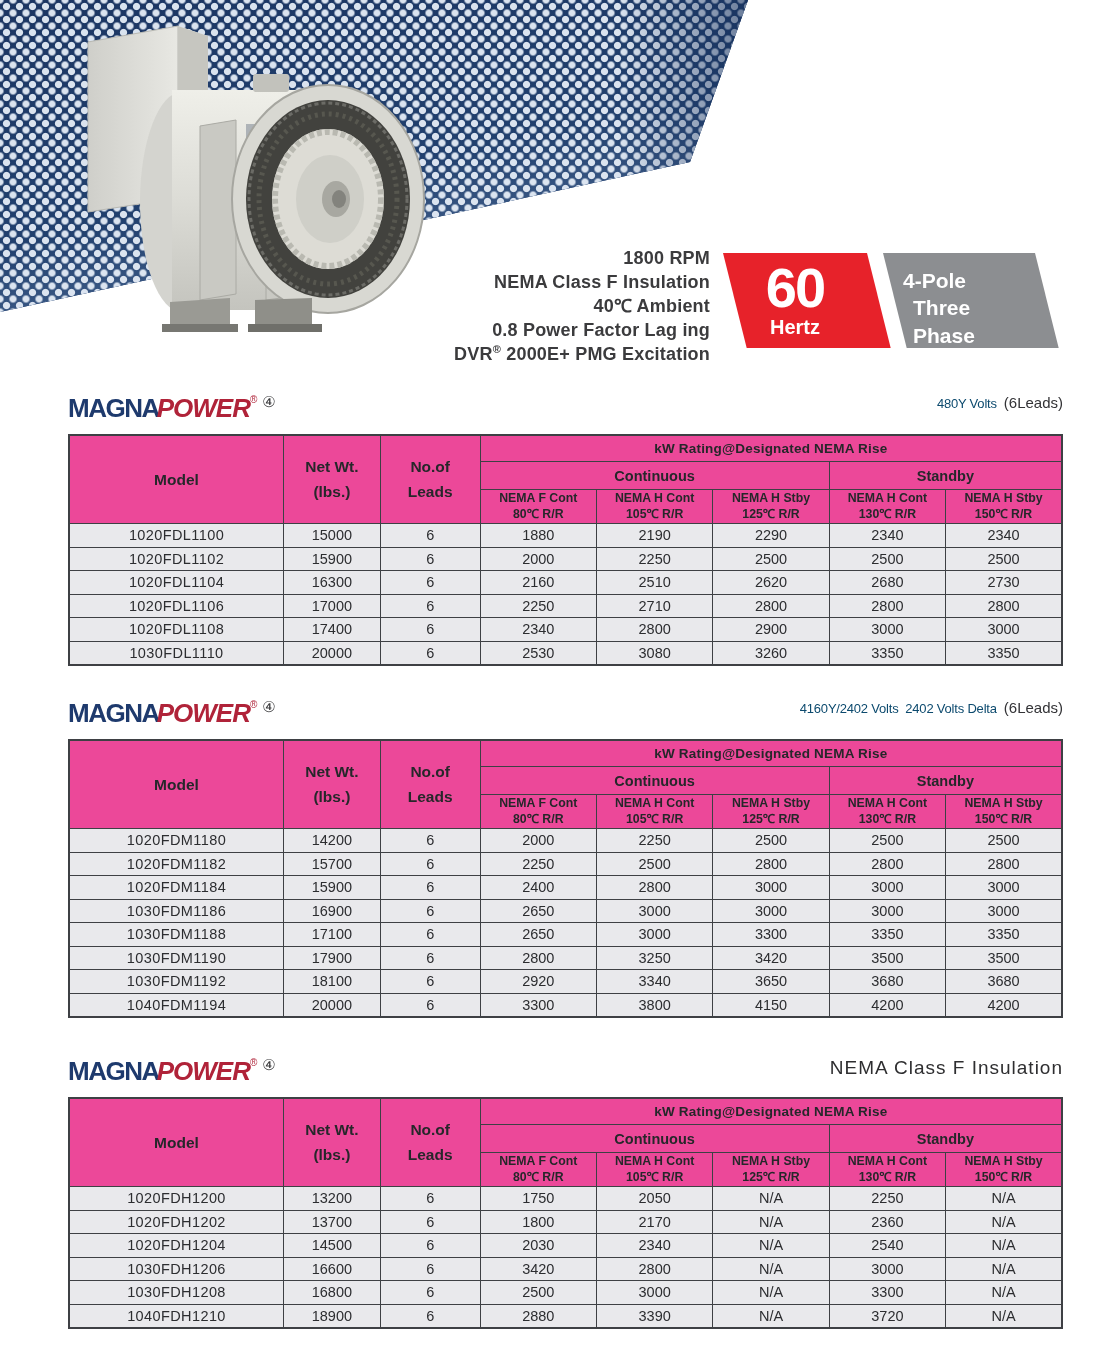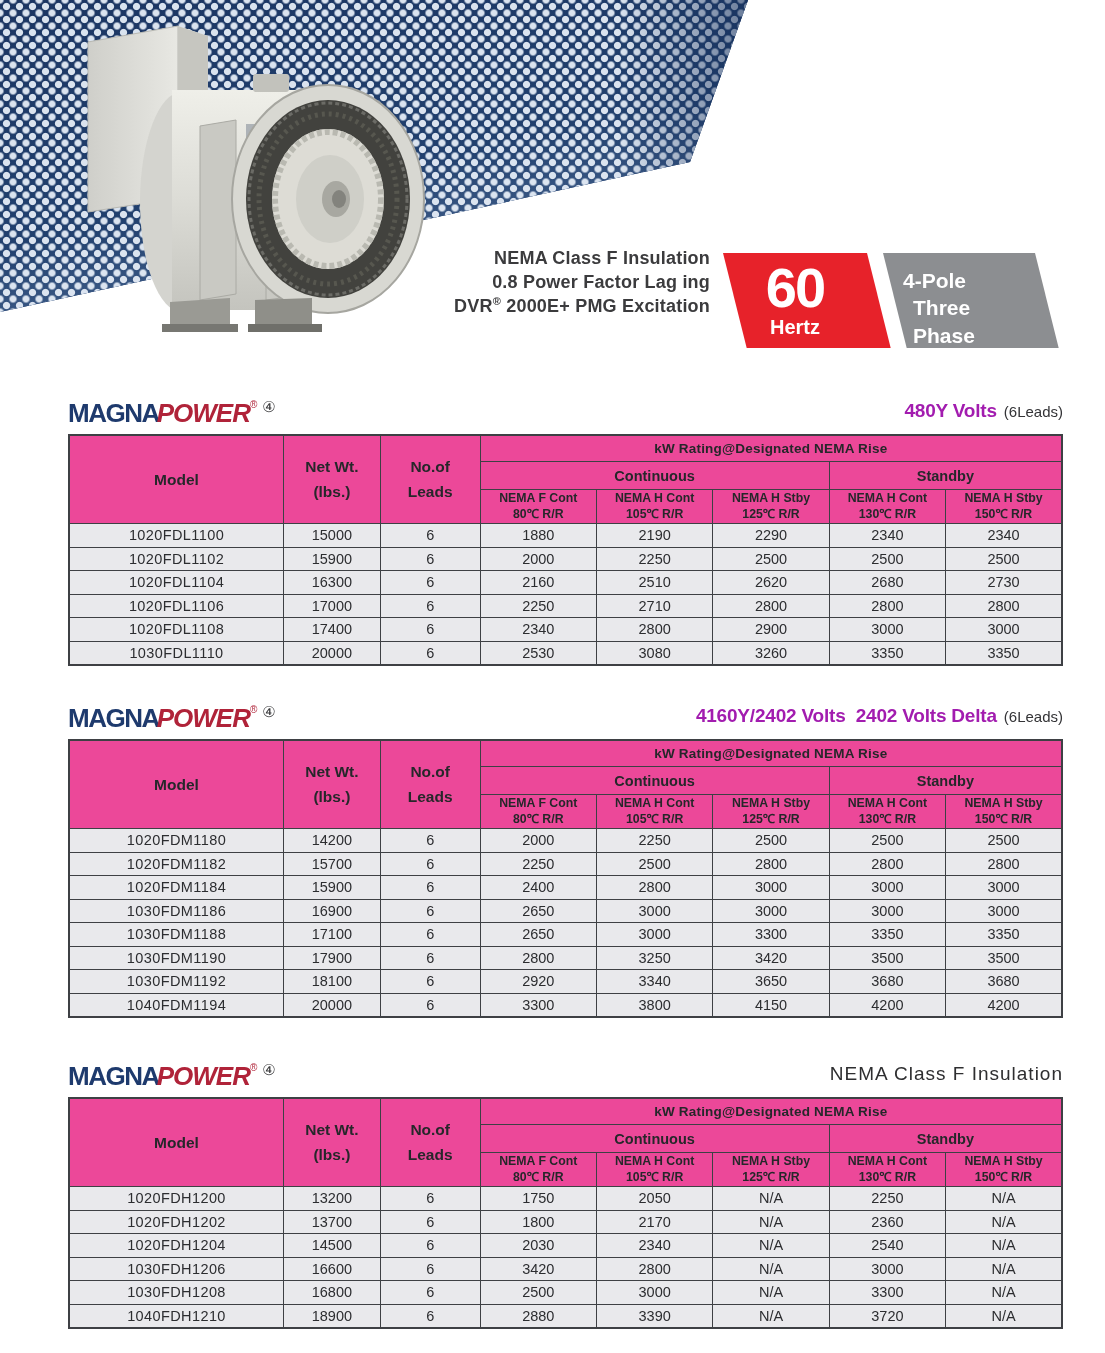--- a/index.html
+++ b/index.html
@@ -39,29 +39,29 @@
   .hz-num{font-size:56px; font-weight:700; line-height:.92; letter-spacing:-2px;}
   .hz-unit{font-size:20px; font-weight:700; margin-top:2px;}
   .badge-gray .badge-inner{padding:14px 0 0 20px; box-sizing:border-box;}
   .pole{font-size:21px; font-weight:700; line-height:1.3;}
   .phase{font-size:21px; font-weight:700; margin-left:10px; line-height:1.3;}
 
   
   .table-section{position:absolute; left:68px; width:995px;}
   .s1{top:394px;} .s2{top:699px;} .s3{top:1057px;}
 
-  .block-header{display:flex; align-items:center; justify-content:space-between; margin-bottom:4px; height:36px;}
+  .block-header{display:flex; align-items:flex-start; justify-content:space-between; margin-bottom:4px; height:36px;}
   .logo{font-size:26px; line-height:1; white-space:nowrap;}
   .logo-magna{color:var(--logo-navy); font-weight:700; letter-spacing:-1.5px;}
   .logo-power{color:var(--logo-crimson); font-weight:700; font-style:italic; letter-spacing:-1px; margin-left:-2px;}
   .logo-reg{color:var(--logo-crimson); font-size:10px; vertical-align:14px;}
   .logo-note{color:#3c3c3e; font-size:15px; vertical-align:10px; margin-left:5px;}
   .block-note{font-size:19px; color:#2e2e30; letter-spacing:1px; padding-bottom:3px;}
   .block-title{white-space:nowrap; padding-bottom:3px;}
-  .title-main{font-size:19px; font-weight:700; color:#a21caf; letter-spacing:-.2px;}
+  .title-main{font-size:13px; font-weight:400; color:#0c4a6e; letter-spacing:-.2px;}
   .title-leads{font-size:15px; color:#333336; margin-left:7px;}
 
   table.spec-table{border-collapse:collapse; table-layout:fixed; width:100%; border:2px solid #3e4044;}
   .spec-table th,.spec-table td{border:1.5px solid #3e4044; padding:0; text-align:center; overflow:hidden;}
   .spec-table thead th{background:#ec4899; color:#26272a; font-weight:700;}
   .th-model{font-size:15.5px;}
   .two-line span{display:block; line-height:1.15;}
   .two-line span + span{margin-top:7px;}
   .two-line{font-size:15.5px;}
   .th-kw{height:25px; font-size:13.5px; letter-spacing:.2px;}
@@ -108,21 +108,23 @@
       <ellipse cx="280" cy="193" rx="34" ry="44" fill="#cfcfc8"></ellipse>
       <ellipse cx="286" cy="193" rx="14" ry="18" fill="#a8a8a1"></ellipse>
       <ellipse cx="289" cy="193" rx="7" ry="9" fill="#83837d"></ellipse>
       <polygon points="120,296 180,292 180,318 120,322" fill="#9a9a94"></polygon>
       <polygon points="205,294 262,292 262,320 205,322" fill="#8f8f89"></polygon>
       <rect x="112" y="318" width="76" height="8" fill="#777772"></rect>
       <rect x="198" y="318" width="74" height="8" fill="#6f6f6a"></rect>
     </svg>
 
     <div class="specs">
+      <div>1800 RPM</div>
       <div>NEMA Class F Insulation</div>
+      <div>40℃ Ambient</div>
       <div>0.8 Power Factor Lag ing</div>
       <div><span>DVR</span><sup>®</sup><span> 2000E+ PMG Excitation</span></div>
     </div>
 
     <div class="badge badge-red">
       <div class="badge-inner">
         <div class="hz-num">60</div>
         <div class="hz-unit">Hertz</div>
       </div>
     </div>

